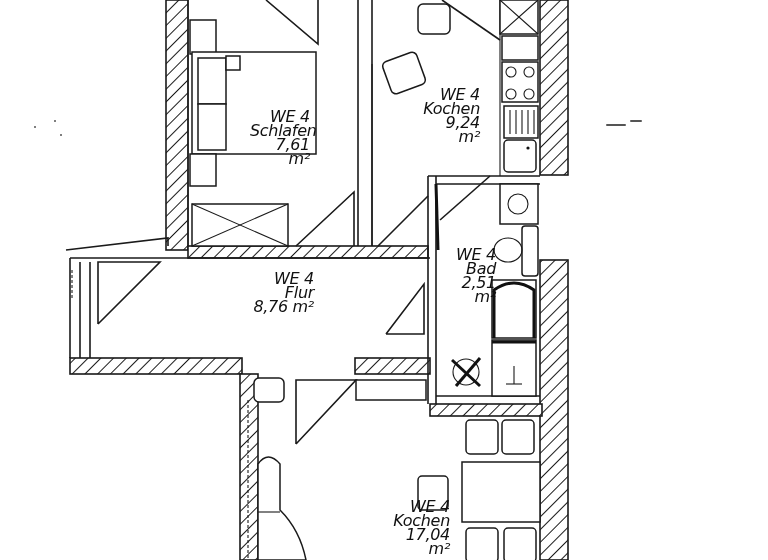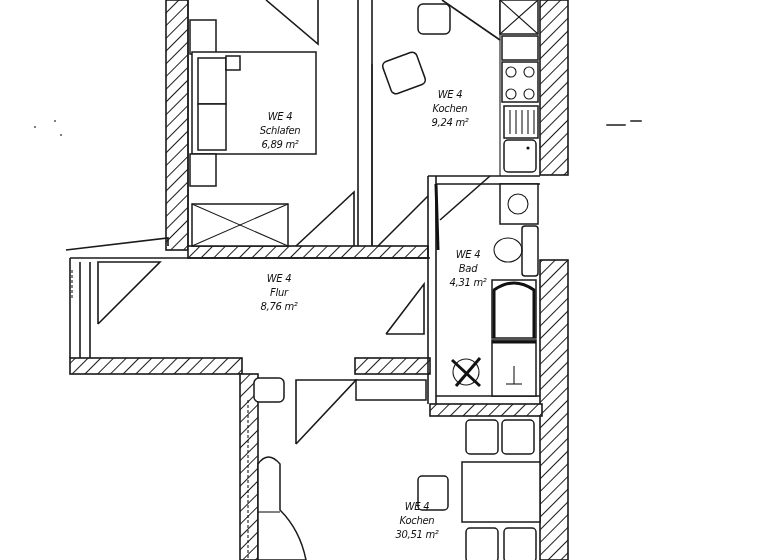--- a/index.html
+++ b/index.html
@@ -4,21 +4,21 @@
 <style>
   html, body { margin:0; padding:0; background:#ffffff; }
   body { width:768px; height:560px; overflow:hidden; position:relative; font-family:"DejaVu Sans", sans-serif; }
   #plan { position:absolute; left:0; top:0; width:768px; height:560px; }
   .wall { fill:url(#hatch); stroke:#1a1a1a; stroke-width:1.6; }
   .line { fill:none; stroke:#1a1a1a; stroke-width:1.6; }
   .thin { fill:none; stroke:#1a1a1a; stroke-width:1.1; }
   .dash { fill:none; stroke:#1a1a1a; stroke-width:1.1; stroke-dasharray:3 2; }
   .furn { fill:#ffffff; stroke:#1a1a1a; stroke-width:1.5; }
   .bold { fill:none; stroke:#111; stroke-width:3; }
-  .lbl { position:absolute; font-family:"DejaVu Sans", sans-serif; font-size:10px; color:#111; text-align:center; line-height:14px; letter-spacing:-0.3px; font-style:italic; }
+  .lbl { position:absolute; font-family:"DejaVu Sans", sans-serif; font-size:16px; color:#111; text-align:right; line-height:14px; letter-spacing:-0.3px; font-style:italic; }
   .lbl span { display:block; }
   .speck { position:absolute; width:2px; height:2px; background:#555; border-radius:1px; }
 </style>
 </head>
 <body>
 
 <svg id="plan" viewBox="0 0 768 560" xmlns="http://www.w3.org/2000/svg">
   <defs>
     <pattern id="hatch" patternUnits="userSpaceOnUse" width="9" height="9" patternTransform="rotate(45)">
       <rect width="9" height="9" fill="#ffffff"></rect>
@@ -156,38 +156,38 @@
 
 <div class="speck" style="left:34px;top:126px;"></div>
 <div class="speck" style="left:54px;top:120px;"></div>
 <div class="speck" style="left:60px;top:134px;"></div>
 <div class="speck" style="left:606px;top:124px;width:20px;height:2px;"></div>
 <div class="speck" style="left:630px;top:120px;width:12px;height:2px;"></div>
 
 <div class="lbl" style="left:250px;top:110px;width:60px;">
   <span>WE 4</span>
   <span>Schlafen</span>
-  <span>6,89 m²</span>
+  <span>7,61 m²</span>
 </div>
 
 <div class="lbl" style="left:420px;top:88px;width:60px;">
   <span>WE 4</span>
   <span>Kochen</span>
   <span>9,24 m²</span>
 </div>
 
 <div class="lbl" style="left:440px;top:248px;width:56px;">
   <span>WE 4</span>
   <span>Bad</span>
-  <span>4,31 m²</span>
+  <span>2,51 m²</span>
 </div>
 
 <div class="lbl" style="left:244px;top:272px;width:70px;">
   <span>WE 4</span>
   <span>Flur</span>
   <span>8,76 m²</span>
 </div>
 
 <div class="lbl" style="left:384px;top:500px;width:66px;">
   <span>WE 4</span>
   <span>Kochen</span>
-  <span>30,51 m²</span>
+  <span>17,04 m²</span>
 </div>
 
 </body></html>

